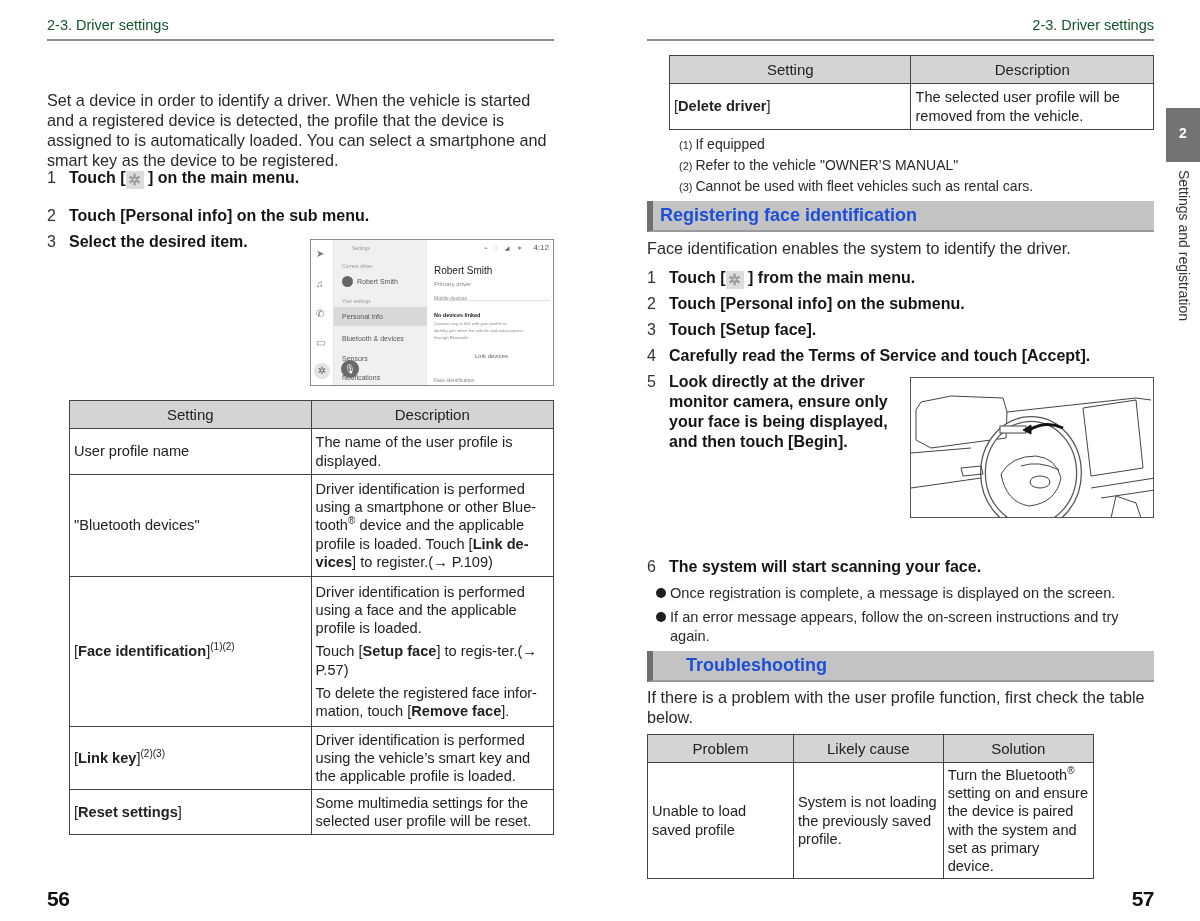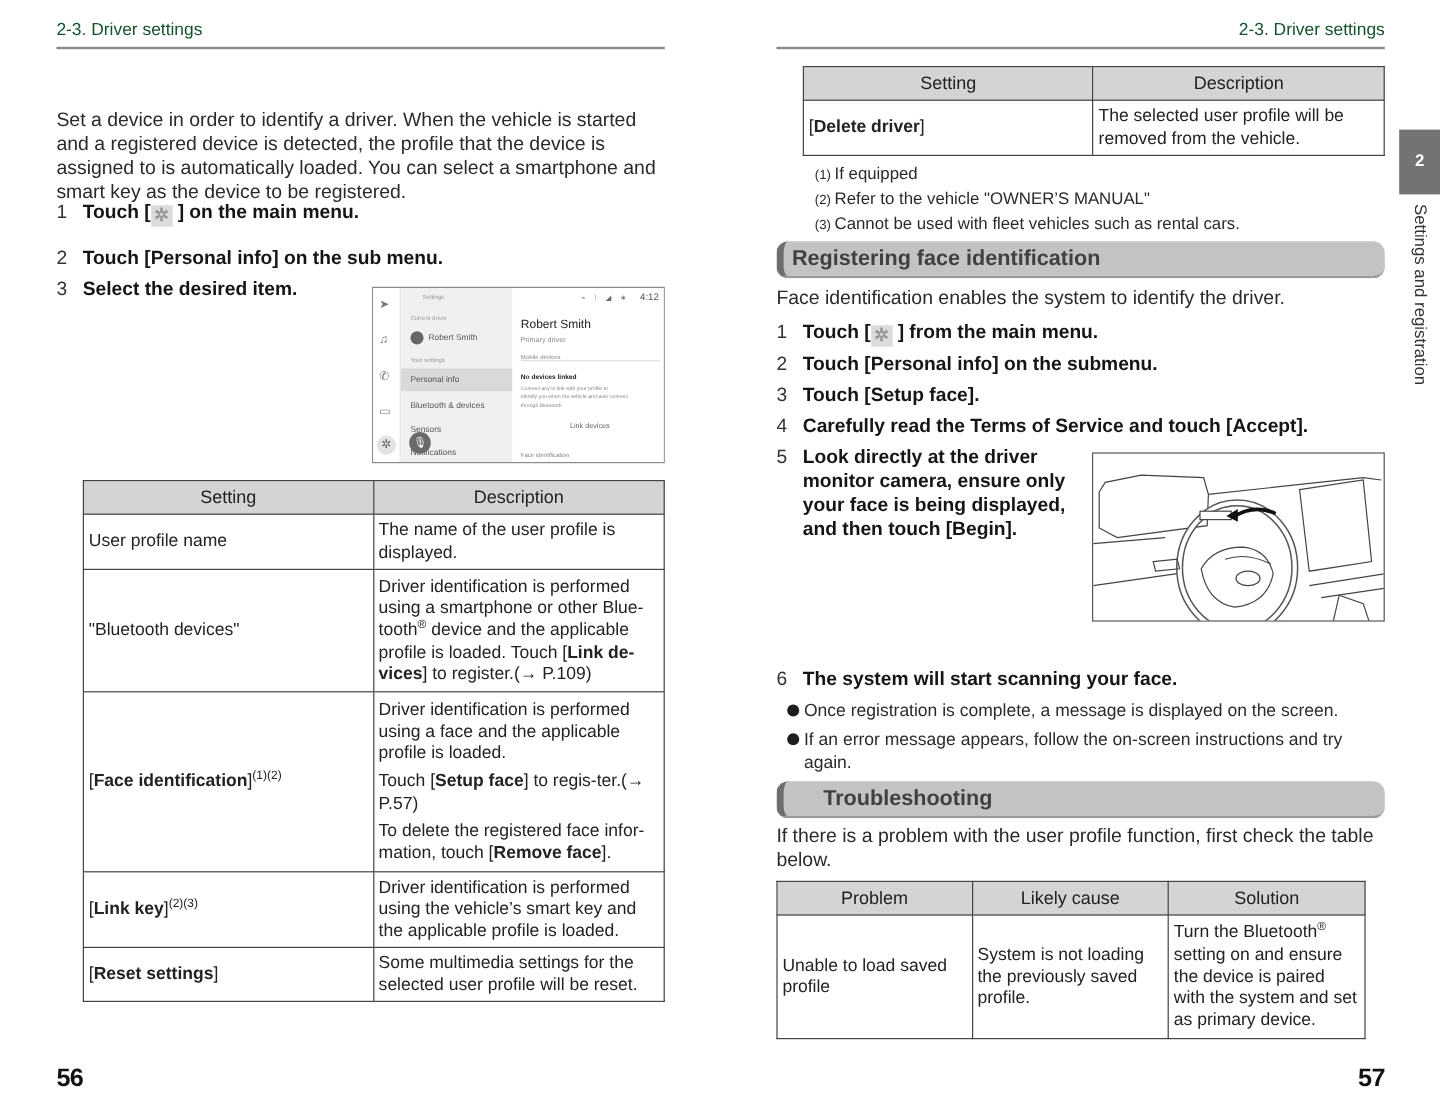--- a/index.html
+++ b/index.html
@@ -8,21 +8,21 @@
   .page { position: absolute; top: 0; height: 921px; }
   .page-left { left: 47px; width: 507px; }
   .page-right { left: 647px; width: 507px; }
 
   .running-head { position: absolute; top: 17px; font-size: 14.5px; font-weight: normal; color: #14532d; }
   .page-left .running-head { left: 0; }
   .page-right .running-head { right: 0; }
   .head-rule { position: absolute; top: 39px; left: 0; width: 507px; height: 2px; background: #8a8a8a; }
 
   .section-bar-dark { position: absolute; left: 0; width: 507px; height: 29px; background: #7b7b7c; color: #fff; font-size: 18px; font-weight: bold; padding: 4px 0 0 11px; }
-  .section-bar-light { position: absolute; left: 0; width: 507px; height: 31px; background: #c3c3c3; border-left: 6px solid #6e6e6e; border-bottom: 2px solid #9a9a9a; color: #404040; font-size: 18px; font-weight: bold; padding: 4px 0 0 7px; border-radius: 10px; }
+  .section-bar-light { position: absolute; left: 0; width: 507px; height: 31px; background: #c3c3c3; border-left: 6px solid #6e6e6e; border-bottom: 2px solid #9a9a9a; color: #1d4ed8; font-size: 18px; font-weight: bold; padding: 4px 0 0 7px; }
 
   .para { position: absolute; left: 0; font-size: 16.2px; line-height: 20px; color: #2a2a2a; }
 
   .step { position: absolute; left: 0; font-size: 16px; font-weight: bold; color: #151515; line-height: 20px; }
   .step .num { display: inline-block; width: 22px; font-weight: normal; color: #333; }
   .step .txt { display: inline-block; vertical-align: top; }
   .gear-box { display: inline-block; width: 18px; height: 18px; background: #dcdcdc; color: #9a9a9a; text-align: center; font-size: 15px; line-height: 18px; vertical-align: -2px; }
 
   table.tbl { position: absolute; border-collapse: collapse; font-size: 14.6px; color: #222; }
   table.tbl th { background: #d4d4d4; font-weight: normal; height: 28px; border: 1.5px solid #444; text-align: center; font-size: 15px; }
@@ -231,21 +231,21 @@
   <div class="step" style="top:557px;">
     <span class="num">6</span><span class="txt">The system will start scanning your face.</span>
   </div>
 
   <div class="bullet" style="top:584px;"><span class="dot"></span><span>Once registration is complete, a message is displayed on the screen.</span></div>
   <div class="bullet" style="top:608px;"><span class="dot"></span><span>If an error message appears, follow the on-screen instructions and try again.</span></div>
 
   <div class="section-bar-light" style="top:651px;padding-left:33px;">Troubleshooting</div>
   <div class="para" style="top:687px; width:500px;">If there is a problem with the user profile function, first check the table below.</div>
 
-  <table class="tbl" style="left:0; top:734px; width:491px;">
+  <table class="tbl" style="left:0; top:734px; width:447px;">
     <colgroup>
         <col style="width:169px">
         <col style="width:169px">
         <col style="width:169px">
       </colgroup>
     <tbody>
         <tr>
       <th>Problem</th>
       <th>Likely cause</th>
       <th>Solution</th>

